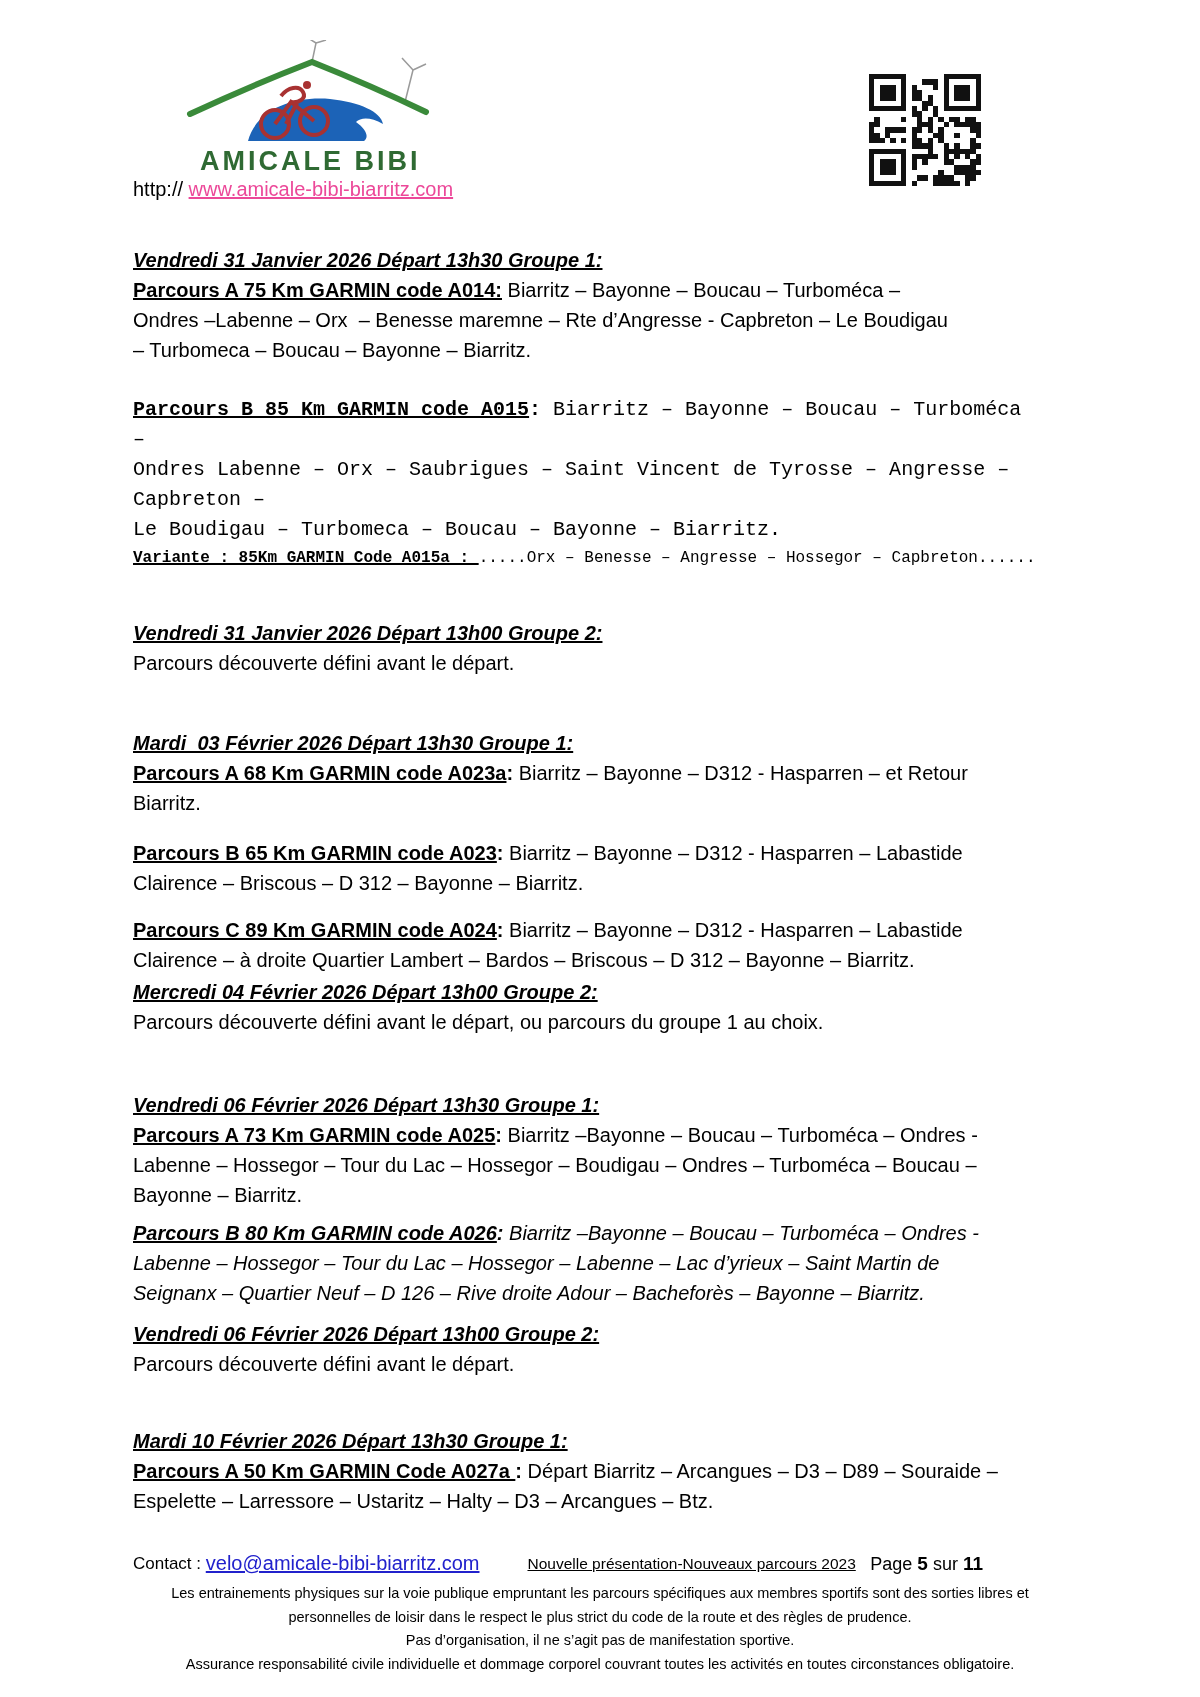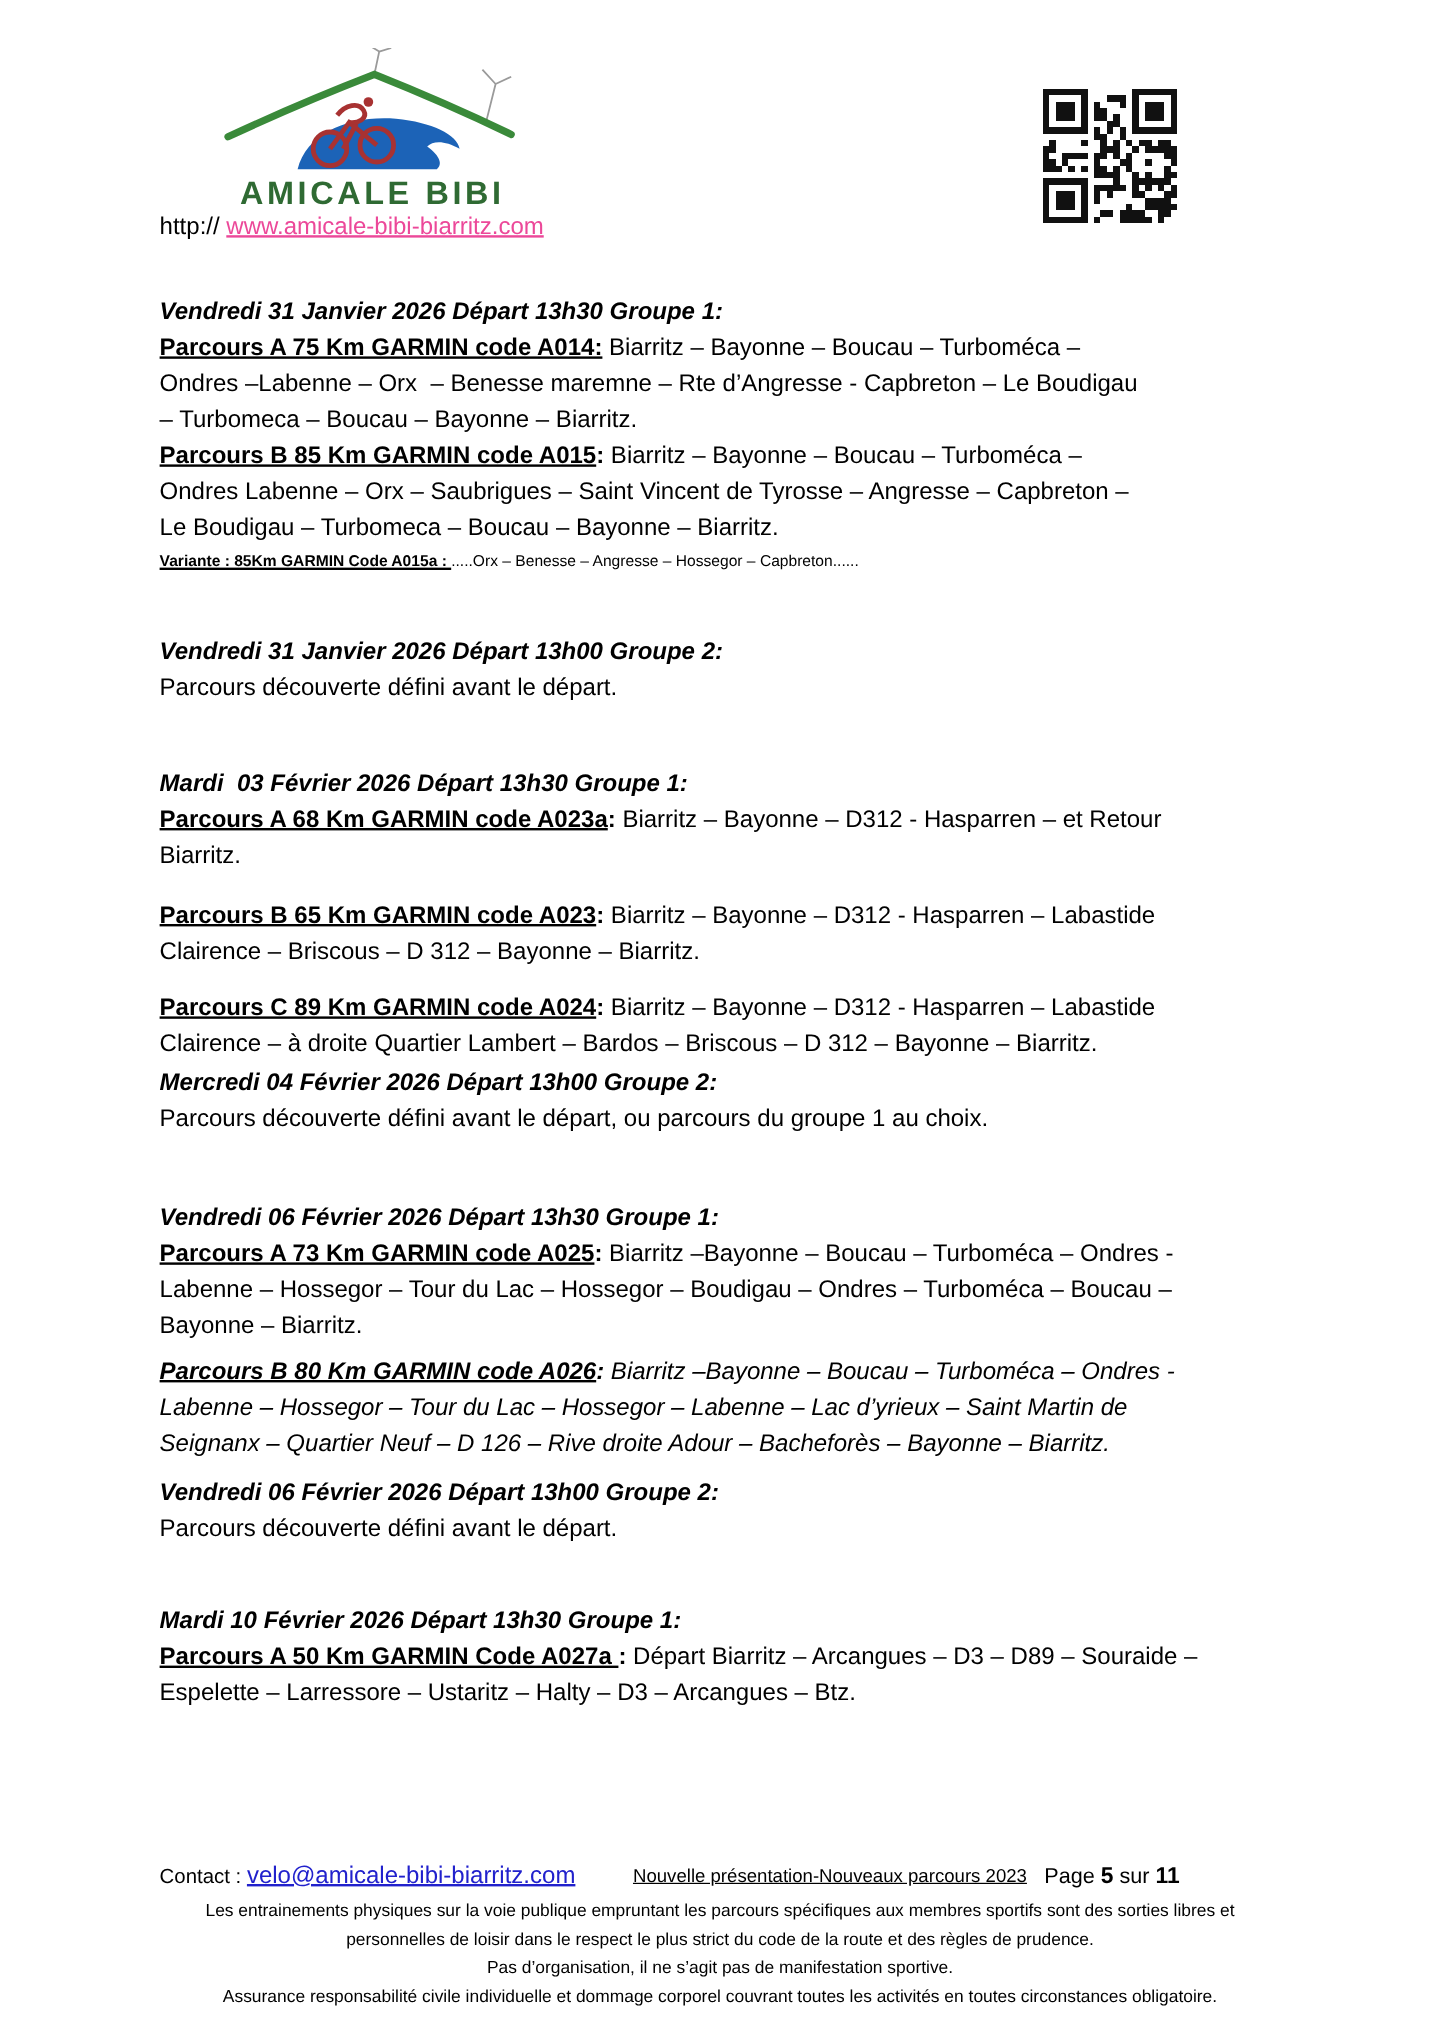--- a/index.html
+++ b/index.html
@@ -11,30 +11,30 @@
   .logo{position:absolute;left:180px;top:40px;width:250px;height:140px;}
   .urlline{position:absolute;left:133px;top:176px;font-size:20px;line-height:26px;}
   .urlline .pre{white-space:pre-wrap;}
   .urlline a{color:#ec4899;text-decoration:underline;}
   .qr{position:absolute;left:866px;top:74px;}
   
   .content{position:absolute;left:133px;top:245px;width:905px;}
   .sec{margin:0;}
   .heading{
     font-style:italic;font-weight:bold;font-size:20px;line-height:30px;
-    text-decoration-thickness:2px;white-space:pre-wrap;
+    text-decoration:underline;text-decoration-thickness:2px;white-space:pre-wrap;
   }
   p.body{margin:0;font-size:20px;line-height:30px;}
   p.body span{white-space:pre-wrap;}
   .plabel{font-weight:bold;text-decoration:underline;text-decoration-thickness:2px;}
   .psep{font-weight:bold;}
-  p.variante{margin:0;font-size:13px;line-height:26px;}
+  p.variante{margin:0;font-size:16px;line-height:26px;}
   p.variante span{white-space:pre-wrap;}
   .m8{margin-top:8px;font-style:italic;}  .m11{margin-top:11px;} .m15{margin-top:2px;}
-  .m17{margin-top:17px;}.m20{margin-top:20px;} .m30{}
+  .m17{margin-top:17px;}.m20{margin-top:20px;} .m30{margin-top:30px;font-family:Liberation Mono, monospace;}
   .m47{margin-top:47px;}.m50{margin-top:50px;} .m53{margin-top:53px;}
   
   .footrow{
     position:absolute;left:133px;top:1552px;width:850px;
     display:flex;align-items:center;
   }
   .contact-label{font-size:17px;white-space:pre-wrap;}
   .email{font-size:20px;color:#2121cc;}
   .doc-note{font-size:15.5px;text-decoration:underline;margin-left:48px;white-space:pre-wrap;}
   .pageinfo{font-size:18px;margin-left:auto;white-space:pre-wrap;}

